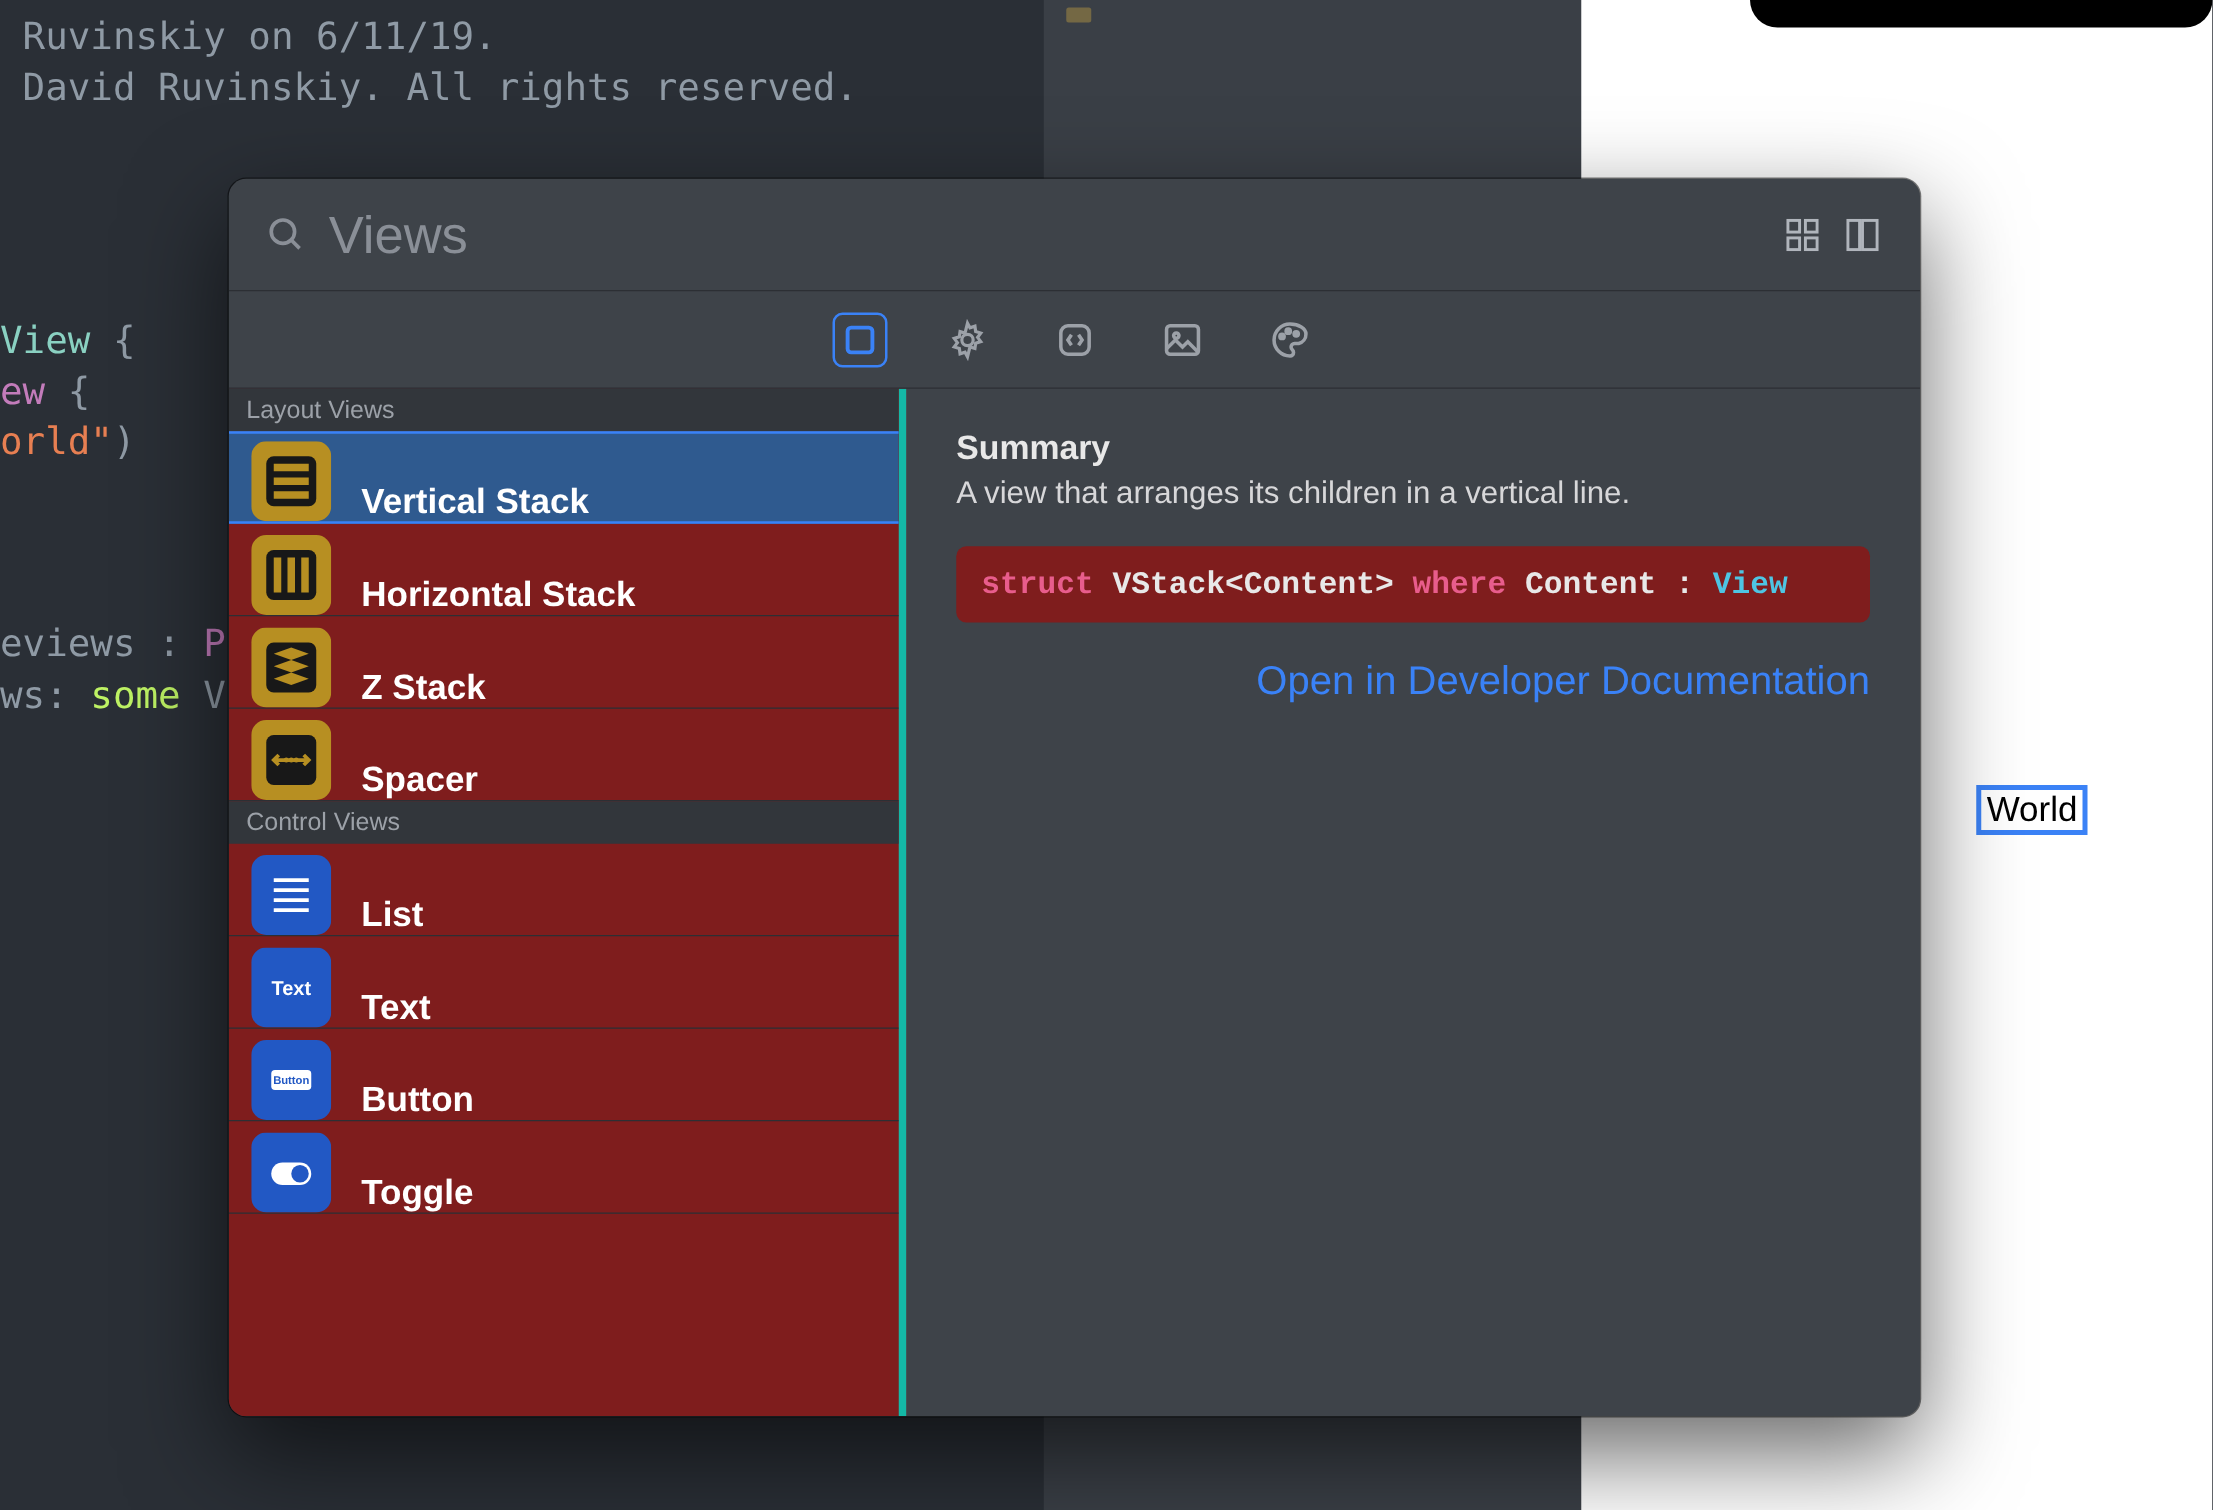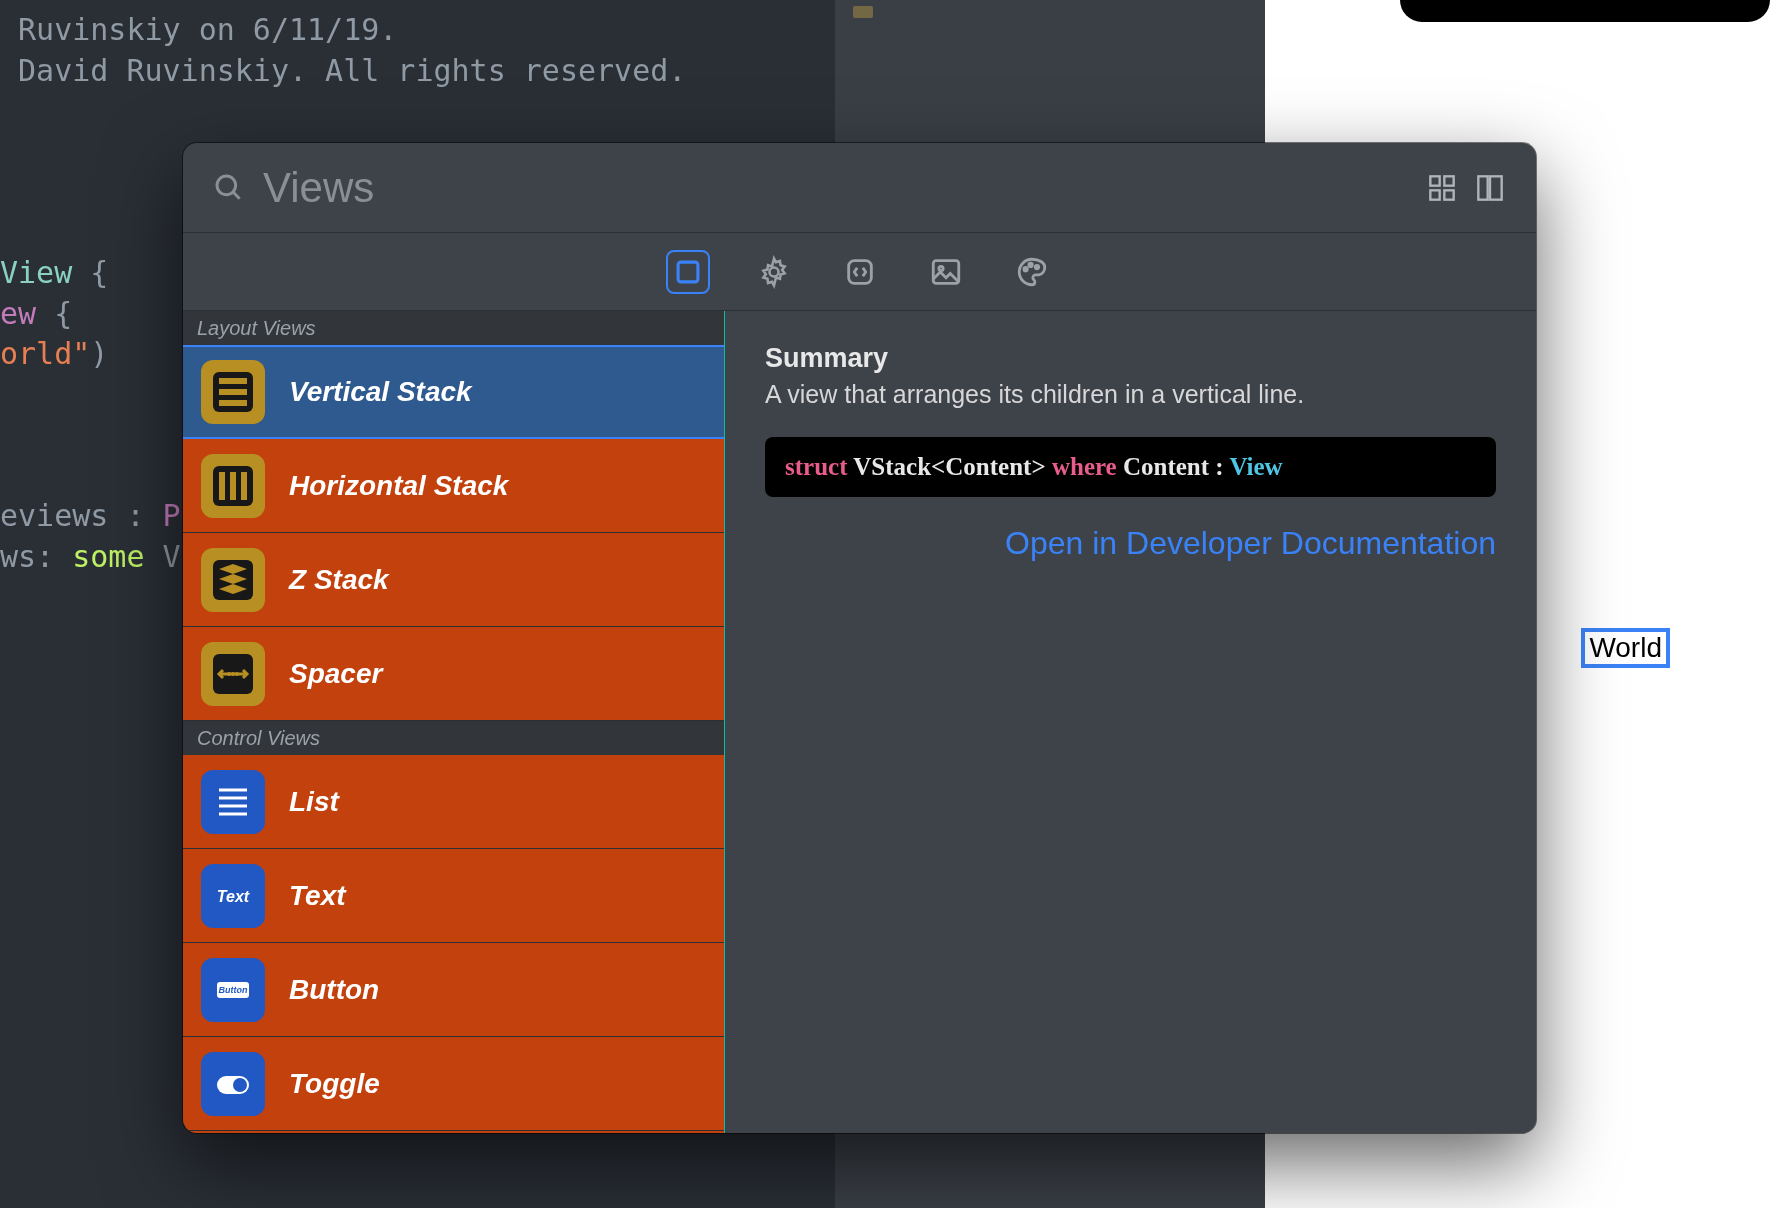--- a/index.html
+++ b/index.html
@@ -153,41 +153,40 @@
     .tab-btn svg { width: 34px; height: 34px; }
 
     .pop-body {
       flex: 1;
       display: flex;
       overflow: hidden;
     }
 
     .component-list {
       width: 542px;
-      border-right: 1px solid #14b8a6;
+      border-right: 6px solid #14b8a6;
       overflow-y: auto;
-      background: #c2410c;
-      font-style: italic;
+      background: #7f1d1d;
     }
 
     .section-header {
       height: 34px;
       background: #32363b;
       color: #9ca1a8;
       font-size: 20px;
       font-weight: 400;
       padding-left: 14px;
       display: flex;
       align-items: center;
     }
 
     .list-item {
-      height: 94px;
-      display: flex;
-      align-items: center;
+      height: 74px;
+      display: flex;
+      align-items: flex-end;
       padding: 0 18px;
       border-bottom: 1px solid #2c2f34;
       cursor: pointer;
     }
     .list-item:first-of-type { border-top: none; }
     .list-item.selected {
       background: #2f5a8f;
       border-top: 2px solid #3a82f7;
       border-bottom: 2px solid #3a82f7;
     }
@@ -222,24 +221,24 @@
       color: #e8e8e8;
       margin-bottom: 6px;
     }
     .detail-summary {
       font-size: 25px;
       color: #d7d7d9;
       margin-bottom: 28px;
     }
 
     .decl-box {
-      background: #000000;
+      background: #7f1d1d;
       border-radius: 8px;
       padding: 16px 20px;
-      font-family: Liberation Serif, serif;
+      font-family: Liberation Mono, monospace;
       font-size: 25px;
       margin-top: 6px;
       margin-bottom: 28px;
     }
     .decl-box .pink { color: #e85d8c; font-weight: 600; }
     .decl-box .white { color: #e8e8e8; font-weight: 600; }
     .decl-box .cyan { color: #4ec5e3; font-weight: 600; }
 
     .doc-link {
       color: #3a82f7;

